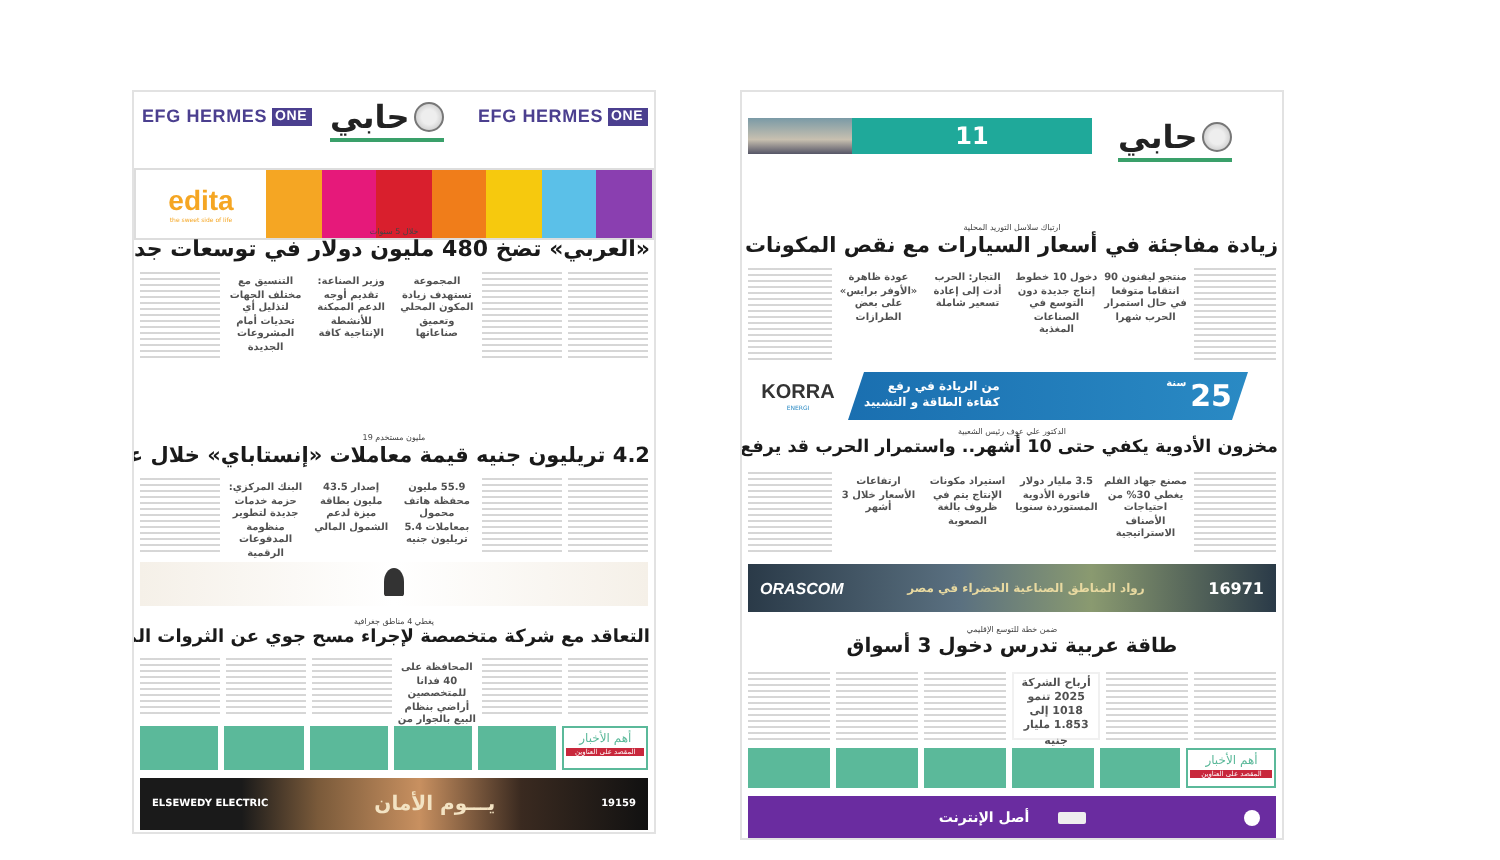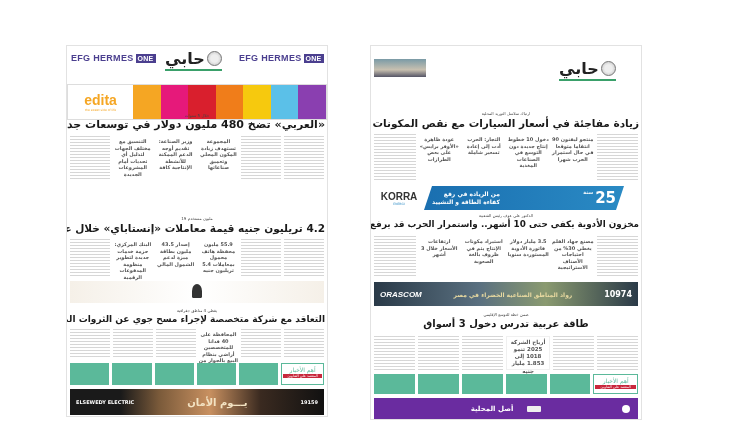--- a/index.html
+++ b/index.html
@@ -114,20 +114,23 @@
 
   <div class="banner" style="left:3px;right:3px;top:343px;height:26px;background:linear-gradient(90deg,#1a1a1a 0 20%,#7a5a3a 35%,#c89060 55%,#3a2a20 75%,#111 100%);justify-content:space-between;padding:0 6px;direction:ltr">
     <span class="txt" style="font-size:5px;line-height:1">ELSEWEDY ELECTRIC</span>
     <span class="txt" style="font-size:10px;color:#f3e3c3">يـــوم الأمان</span>
     <span class="txt" style="font-size:5px">19159</span>
   </div>
 </div>
 
 <div class="page" id="p2">
   <div style="position:absolute;left:3px;top:13px;width:52px;height:18px;background:linear-gradient(#7a9aa6,#c8c0b0 60%,#556)"></div>
+  <div class="banner" style="left:55px;top:13px;width:120px;height:18px;background:#1fa99a;justify-content:center">
+    <span class="txt" style="font-size:12px">11</span>
+  </div>
   <div class="logo" style="left:188px;top:13px">
       <span class="ar">حابي</span>
       <span class="emb"></span>
       <span class="strip"></span>
     </div>
 
 
   <div class="kicker" style="top:65px">ارتباك سلاسل التوريد المحلية</div>
   <div class="head" style="top:71px;font-size:10.5px">زيادة مفاجئة في أسعار السيارات مع نقص المكونات</div>
   <div class="cols" style="left:3px;right:3px;top:88px;height:48px">
@@ -160,21 +163,21 @@
     <div class="col hl">مصنع جهاد الفلم يغطي 30% من احتياجات الأصناف الاستراتيجية</div>
     <div class="col hl">3.5 مليار دولار فاتورة الأدوية المستوردة سنويا</div>
     <div class="col hl">استيراد مكونات الإنتاج يتم في ظروف بالغة الصعوبة</div>
     <div class="col hl">ارتفاعات الأسعار خلال 3 أشهر</div>
     <div class="col"></div>
   </div>
 
   <div class="banner" style="left:3px;right:3px;top:236px;height:24px;background:linear-gradient(90deg,#2a3a48,#5a7080 40%,#8a9a70 65%,#2a3a48);justify-content:space-between;padding:0 6px;direction:ltr">
     <span class="txt" style="font:italic bold 8px 'Liberation Sans',sans-serif">ORASCOM</span>
     <span class="txt" style="font-size:6px;color:#e8d9a0">رواد المناطق الصناعية الخضراء في مصر</span>
-    <span class="txt" style="font-size:8px">10974</span>
+    <span class="txt" style="font-size:8px">16971</span>
   </div>
 
   <div class="kicker" style="top:266px">ضمن خطة للتوسع الإقليمي</div>
   <div class="head" style="top:272px;font-size:10px">طاقة عربية تدرس دخول 3 أسواق</div>
   <div class="cols" style="left:3px;right:3px;top:290px;height:34px">
     <div class="col"></div>
     <div class="col"></div>
     <div class="col hl" style="font-size:5.5px;border:1px solid #eee">أرباح الشركة 2025 تنمو 1018 إلى 1.853 مليار جنيه</div>
     <div class="col"></div>
     <div class="col"></div>
@@ -189,15 +192,15 @@
     <div class="nbox"></div>
     <div class="bignews">
         <div>أهم الأخبار</div>
         <div class="sub">المقصد على العناوين</div>
       </div>
   </div>
 
   <div class="banner" style="left:3px;right:3px;top:352px;height:22px;background:#6a2ca0;justify-content:center;gap:14px">
     <span style="width:8px;height:8px;border-radius:50%;background:#fff;position:absolute;right:8px"></span>
     <span style="width:14px;height:6px;background:#eee;border-radius:1px"></span>
-    <span class="txt" style="font-size:7px">أصل المحلية</span>
+    <span class="txt" style="font-size:7px">أصل الإنترنت</span>
   </div>
 </div>
 
 </body></html>

